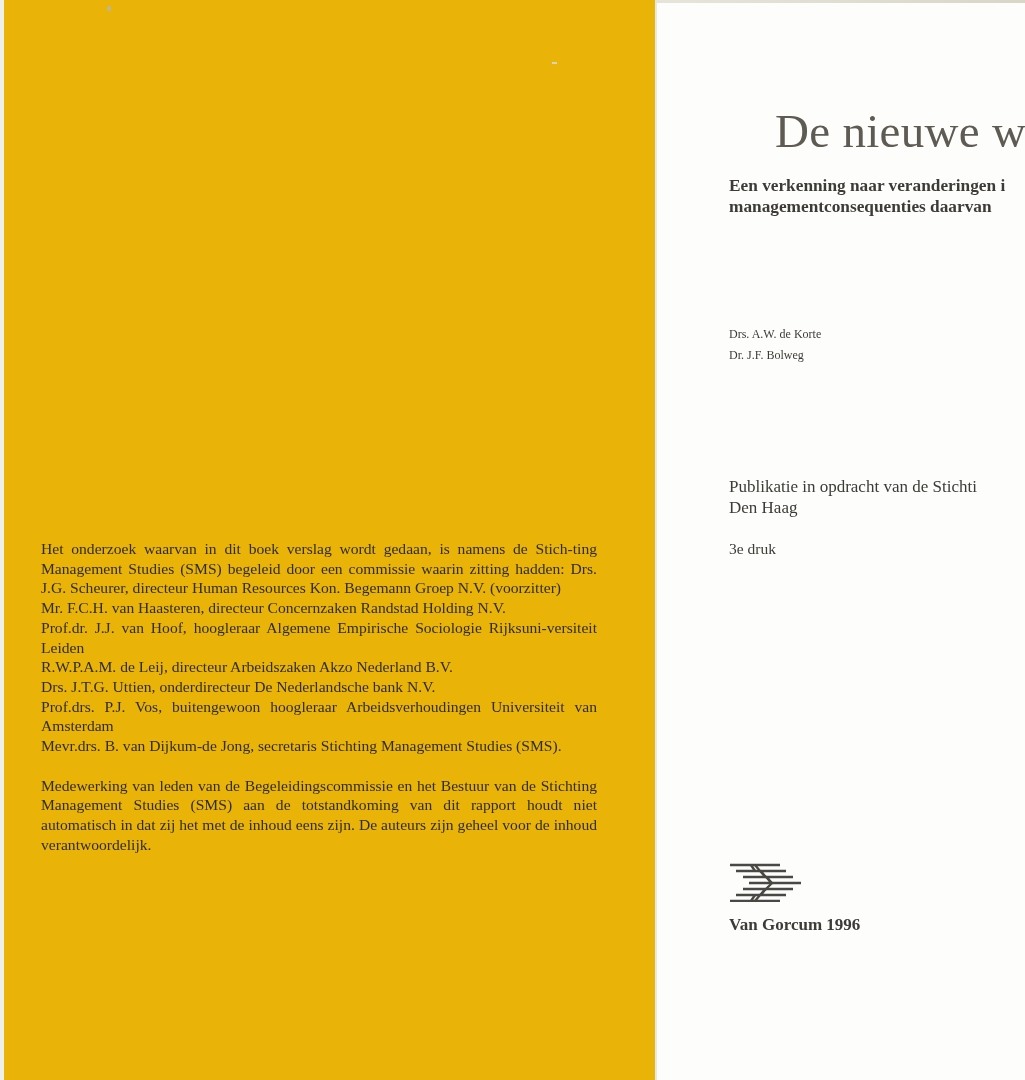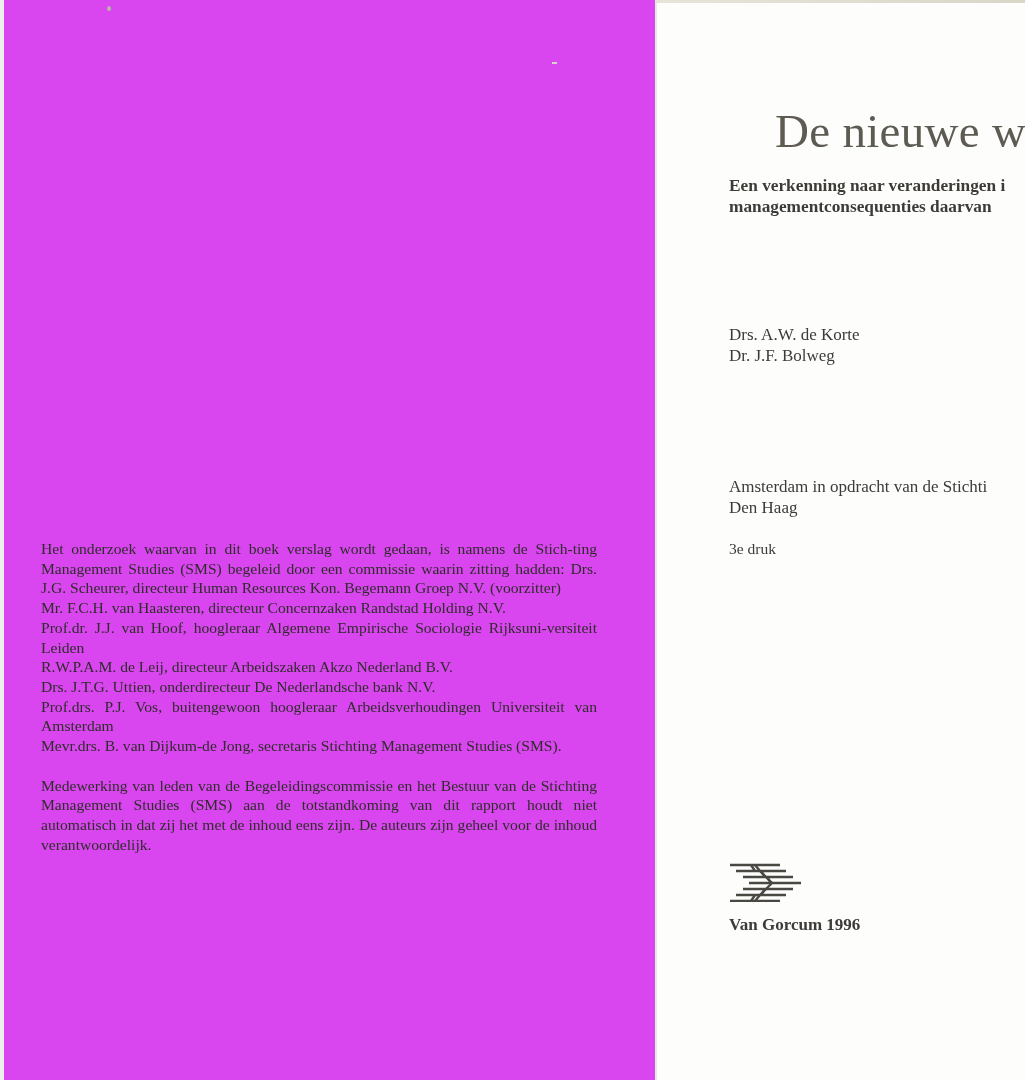--- a/index.html
+++ b/index.html
@@ -17,21 +17,21 @@
     }
     .spread {
       position: absolute;
       left: 0; top: 0;
       width: 1025px; height: 1080px;
     }
     .page-left {
       position: absolute;
       left: 0; top: 0;
       width: 655px; height: 1080px;
-      background: #d946ef;
+      background: #eab308;
       border-left: 4px solid #eef0ec;
       box-sizing: border-box;
     }
     .page-right {
       position: absolute;
       left: 655px; top: 3px;
       width: 370px; height: 1077px;
       background: #fdfdfb;
       border-left: 2px solid #e4eae8;
       box-sizing: border-box;
@@ -89,21 +89,21 @@
       left: 729px; top: 175px;
       font-size: 17.3px;
       line-height: 21px;
       color: #3d3b37;
       white-space: nowrap;
       font-weight: bold;
     }
     .authors {
       position: absolute;
       left: 729px; top: 324px;
-      font-size: 17px;
+      font-size: 12px;
       line-height: 21px;
       color: #3d3b37;
       white-space: nowrap;
     }
     .publication {
       position: absolute;
       left: 729px; top: 476px;
       font-size: 17px;
       line-height: 21px;
       color: #3d3b37;
@@ -164,21 +164,21 @@
     <span class="line">Een verkenning naar veranderingen i</span>
     <span class="line">managementconsequenties daarvan</span>
   </div>
 
   <div class="authors">
     <span class="line">Drs. A.W. de Korte</span>
     <span class="line">Dr. J.F. Bolweg</span>
   </div>
 
   <div class="publication">
-    <span class="line">Amsterdam in opdracht van de Stichti</span>
+    <span class="line">Publikatie in opdracht van de Stichti</span>
     <span class="line">Den Haag</span>
   </div>
 
   <div class="edition">3e druk</div>
 
   <svg class="logo" viewBox="0 0 75 40">
     <g stroke="#4a4843" stroke-width="2.4" fill="none" stroke-linecap="butt">
       <line x1="1" y1="3" x2="51" y2="3"></line>
       <line x1="7" y1="9" x2="57" y2="9"></line>
       <line x1="14" y1="15" x2="64" y2="15"></line>

